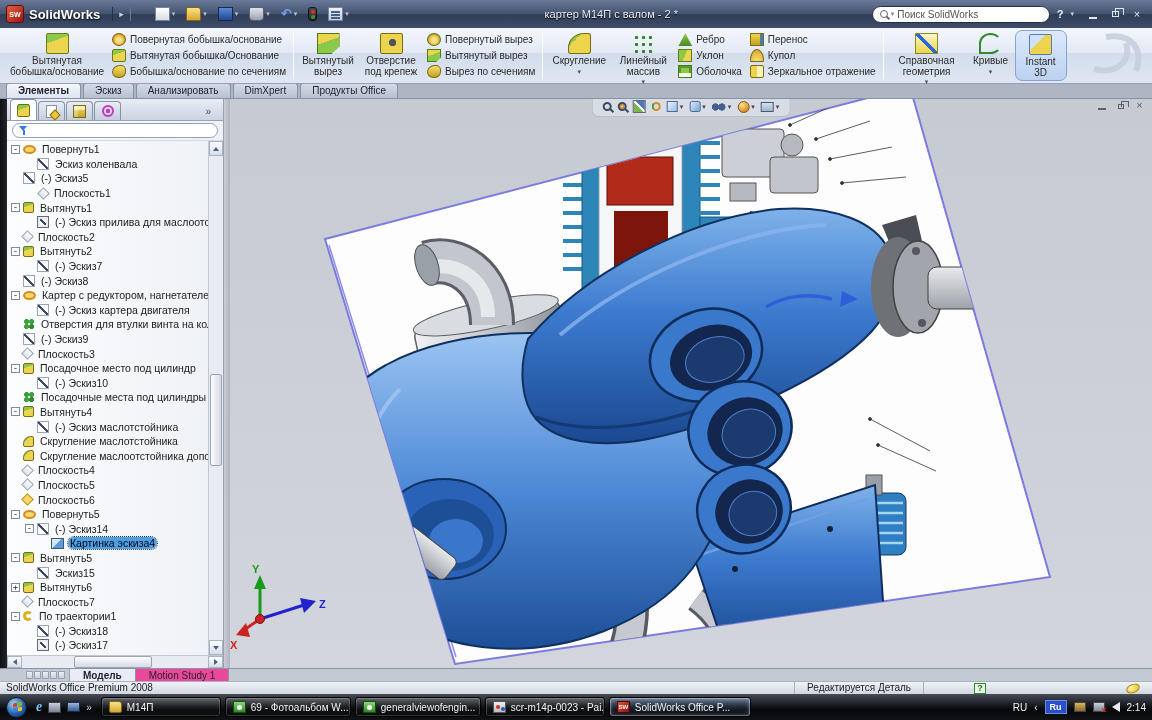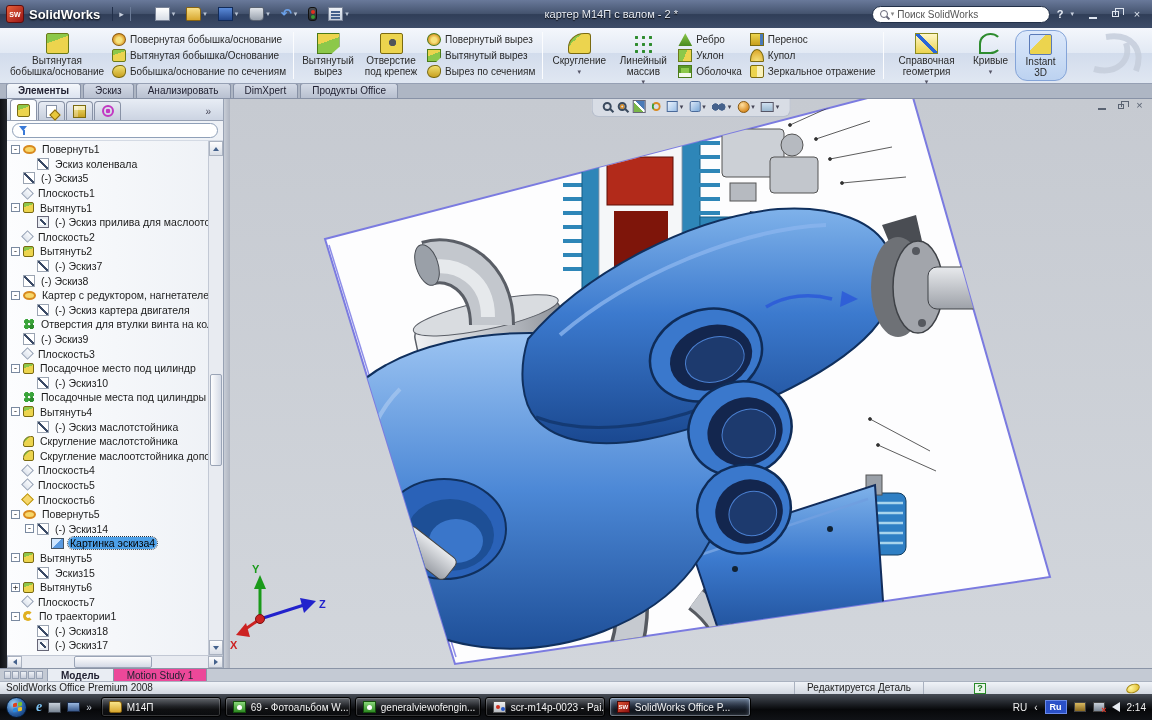--- a/index.html
+++ b/index.html
@@ -40,21 +40,21 @@
   .ico-min{width:8px;height:2px;background:#dfe6f0;margin-top:7px;}
   .ico-rest{position:relative;width:7px;height:6px;border:1px solid #dfe6f0;}
   .ico-rest::after{content:"";position:absolute;left:2px;top:-4px;width:7px;height:6px;border:1px solid #dfe6f0;border-bottom:none;}
   .ico-x{font-size:11px;line-height:11px;}
   
   #ribbon{height:56px;background:linear-gradient(#f4f7fc,#e2e9f4 45%,#d2dcec 46%,#e0e7f2);
     display:flex;align-items:stretch;padding:2px 2px 2px 6px;border-bottom:1px solid #96a0b4;position:relative;}
   .rbig{display:flex;flex-direction:column;align-items:center;padding:3px 3px 1px;font-size:10px;color:#2a2a2a;
     text-align:center;line-height:1.05;flex:none;}
   .rbig .rlbl{margin-top:2px;}
-  .ract{background:linear-gradient(#dde9fb,#bcd2f0);border:1px solid #84a4d8;border-radius:12px;}
+  .ract{background:linear-gradient(#dde9fb,#bcd2f0);border:1px solid #84a4d8;border-radius:7px;}
   .rdd{font-size:7px;color:#556;margin-top:1px;}
   .ric{width:23px;height:21px;display:block;flex:none;}
   .rstack{display:flex;flex-direction:column;justify-content:space-around;padding:2px 4px;flex:none;}
   .rsrow{display:flex;align-items:center;gap:4px;font-size:10px;color:#2a2a2a;height:15px;white-space:nowrap;}
   .rics{width:14px;height:13px;display:block;flex:none;}
   .rsep{width:1px;background:#b2bcce;border-right:1px solid #fbfcfe;margin:2px 3px;flex:none;}
   .i-boss-extrude{background:linear-gradient(160deg,#8cc84a 0 35%,#ecd44e 35%);border:1px solid #6b7a18;border-radius:2px;}
   .i-revolve,.i-cut-revolve{background:radial-gradient(circle at 50% 55%,#f6e27c 30%,#d89020 75%);border:1px solid #8a5a10;border-radius:50%;}
   .i-cut-revolve{border-color:#4a7a18;}
   .i-loft,.i-cut-loft{background:linear-gradient(#f0e070,#c8a020);border:1px solid #7a6a10;border-radius:60% 40% 50% 50%;}
@@ -162,21 +162,21 @@
   .h-edit-appearance{width:12px;height:12px;border-radius:50%;border:1px solid #8a5a10;background:radial-gradient(circle at 35% 30%,#ffe0a0,#d88a20 75%);}
   .h-apply-scene{width:13px;height:10px;border:1.5px solid #556;background:linear-gradient(#cfe0f0,#9ab8d0);}
   .hdd{font-size:7px;color:#445;}
   #dwctrl{position:absolute;right:4px;top:0;display:flex;gap:2px;}
   .dwb{width:17px;height:13px;display:flex;align-items:center;justify-content:center;color:#5a6372;}
   .dico-min{width:8px;height:2px;background:#5a6372;margin-top:6px;}
   .dico-rest{position:relative;width:6px;height:5px;border:1px solid #5a6372;margin-top:2px;}
   .dico-rest::after{content:"";position:absolute;left:2px;top:-4px;width:6px;height:5px;border:1px solid #5a6372;border-bottom:none;}
   .dico-x{font-size:11px;line-height:11px;}
   
-  #modeltabs{height:13px;background:#c4cad4;border-top:1px solid #8a94a6;display:flex;align-items:stretch;font-size:10px;}
+  #modeltabs{height:13px;background:#c4cad4;border-top:1px solid #8a94a6;display:flex;align-items:stretch;font-size:10px;padding-left:22px;}
   #mtgrip{display:flex;align-items:center;gap:1px;padding:0 4px;border-right:1px solid #98a2b4;}
   #mtgrip span{width:7px;height:8px;background:linear-gradient(#eef1f6,#c8cedb);border:1px solid #98a2b4;}
   .mtab{padding:0 13px;display:flex;align-items:center;background:#ec4899;border-right:1px solid #8a94a6;color:#223;line-height:11px;}
   .mtab.act{background:#e9edf3;font-weight:bold;}
   #statusbar{height:13px;background:linear-gradient(#f0f3f8,#d2d7e0);border-top:1px solid #aab2c0;
     display:flex;align-items:center;font-size:10px;color:#222;padding:0 6px;line-height:12px;}
   #sbmode{margin-left:auto;margin-right:50px;border-left:1px solid #aab2c0;border-right:1px solid #aab2c0;padding:0 12px;}
   #sbhelp{width:12px;height:11px;border:1px solid #2a8a2a;background:#eaf6ea;color:#1a7a1a;font-weight:bold;font-size:9px;
     display:flex;align-items:center;justify-content:center;margin-right:140px;}
   #sbyellow{width:14px;height:9px;border-radius:50%;background:radial-gradient(circle at 35% 30%,#fff6a0,#e0b820);
@@ -415,21 +415,21 @@
           <div class="trow" style="padding-left: 18px;">
             <span class="tspc"></span>
             <span class="ti t-sk"></span>
             <span class="tlbl">Эскиз коленвала</span>
           </div>
           <div class="trow" style="padding-left: 4px;">
             <span class="tspc"></span>
             <span class="ti t-sk"></span>
             <span class="tlbl">(-) Эскиз5</span>
           </div>
-          <div class="trow" style="padding-left: 4px;">
+          <div class="trow" style="padding-left: 20px;">
             <span class="tspc"></span>
             <span class="ti t-pl"></span>
             <span class="tlbl">Плоскость1</span>
           </div>
           <div class="trow" style="padding-left: 4px;">
             <span class="texp">-</span>
             <span class="ti t-ext"></span>
             <span class="tlbl">Вытянуть1</span>
           </div>
           <div class="trow" style="padding-left: 18px;">

